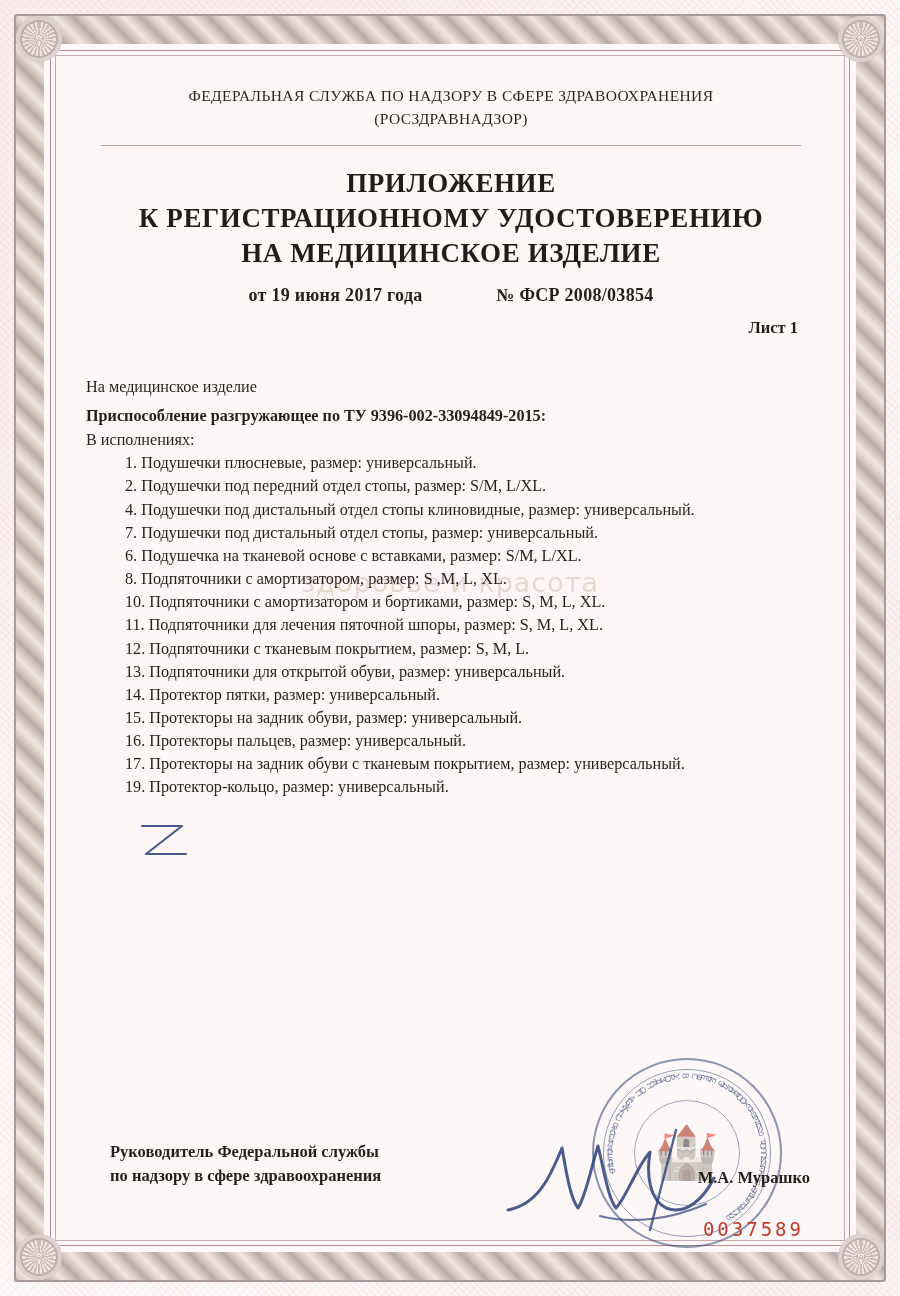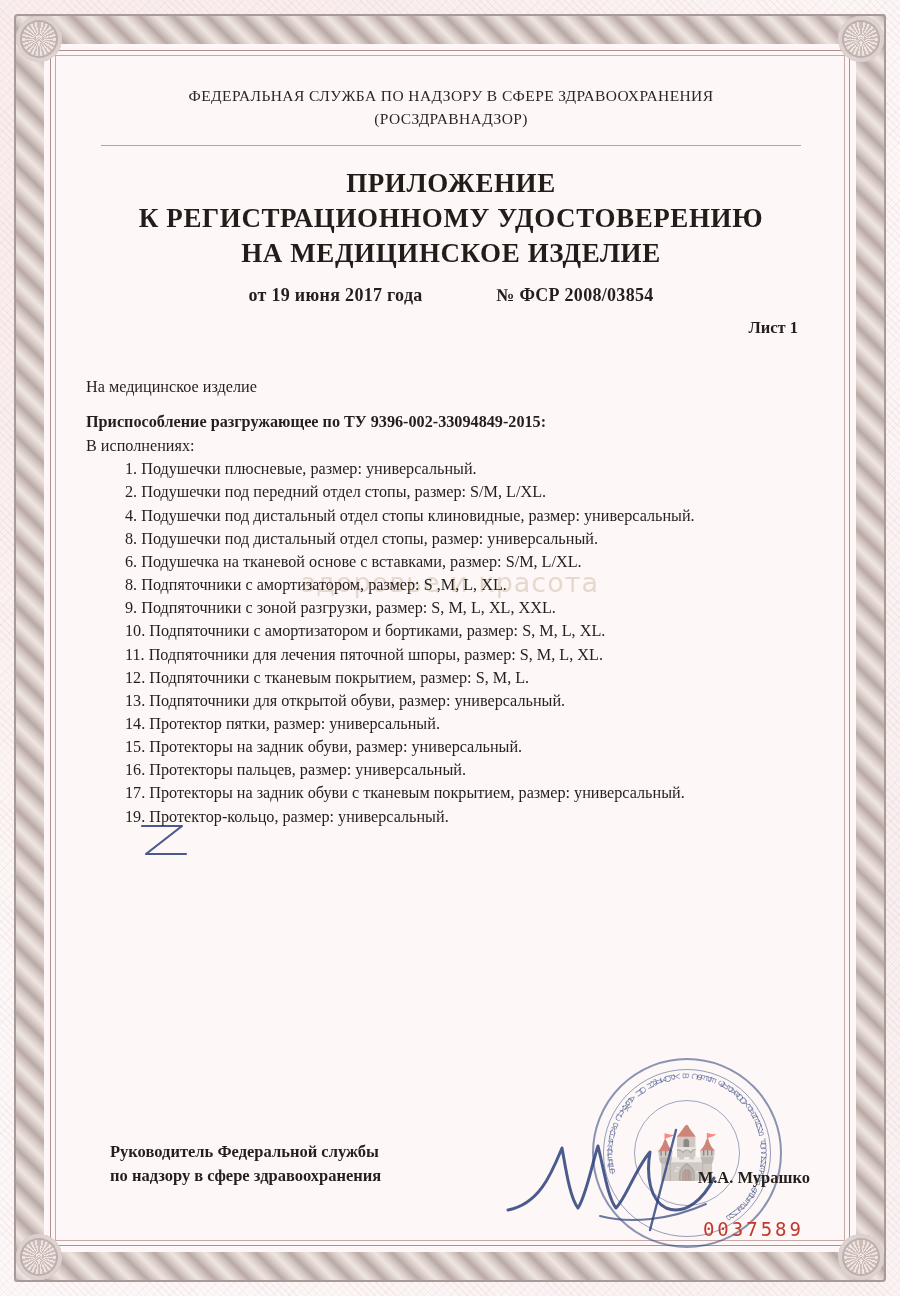--- a/index.html
+++ b/index.html
@@ -168,21 +168,21 @@
 
   .body {
     margin-top: 38px;
     font-size: 16.2px;
     line-height: 1.43;
     color: #241f1c;
   }
   .body .lead { }
   .body .device-name {
     font-weight: 700;
-    margin-top: 12px;
+    margin-top: 6px;
   }
   .body .variants-label { margin-top: 1px; }
   .body ol { list-style: none; margin: 0; padding: 0; }
   .body ol li { white-space: nowrap; margin-left: 39px; }
 
   
   .handmark {
     position: absolute;
     left: 136px;
     top: 820px;
@@ -326,24 +326,23 @@
     <div class="sheetno">Лист 1</div>
 
     <div class="body">
       <div class="lead">На медицинское изделие</div>
       <div class="device-name">Приспособление разгружающее по ТУ 9396-002-33094849-2015:</div>
       <div class="variants-label">В исполнениях:</div>
       <ol>
         <li>1. Подушечки плюсневые, размер: универсальный.</li>
         <li>2. Подушечки под передний отдел стопы, размер: S/M, L/XL.</li>
         <li>4. Подушечки под дистальный отдел стопы клиновидные, размер: универсальный.</li>
-        <li>8. Подушечки под дистальный отдел стопы, размер: универсальный.</li>
+        <li>7. Подушечки под дистальный отдел стопы, размер: универсальный.</li>
         <li>6. Подушечка на тканевой основе с вставками, размер: S/M, L/XL.</li>
         <li>8. Подпяточники с амортизатором, размер: S ,M, L, XL.</li>
-        <li>9. Подпяточники с зоной разгрузки, размер: S, M, L, XL, XXL.</li>
         <li>10. Подпяточники с амортизатором и бортиками, размер: S, M, L, XL.</li>
         <li>11. Подпяточники для лечения пяточной шпоры, размер: S, M, L, XL.</li>
         <li>12. Подпяточники с тканевым покрытием, размер: S, M, L.</li>
         <li>13. Подпяточники для открытой обуви, размер: универсальный.</li>
         <li>14. Протектор пятки, размер: универсальный.</li>
         <li>15. Протекторы на задник обуви, размер: универсальный.</li>
         <li>16. Протекторы пальцев, размер: универсальный.</li>
         <li>17. Протекторы на задник обуви с тканевым покрытием, размер: универсальный.</li>
         <li>19. Протектор-кольцо, размер: универсальный.</li>
       </ol>

